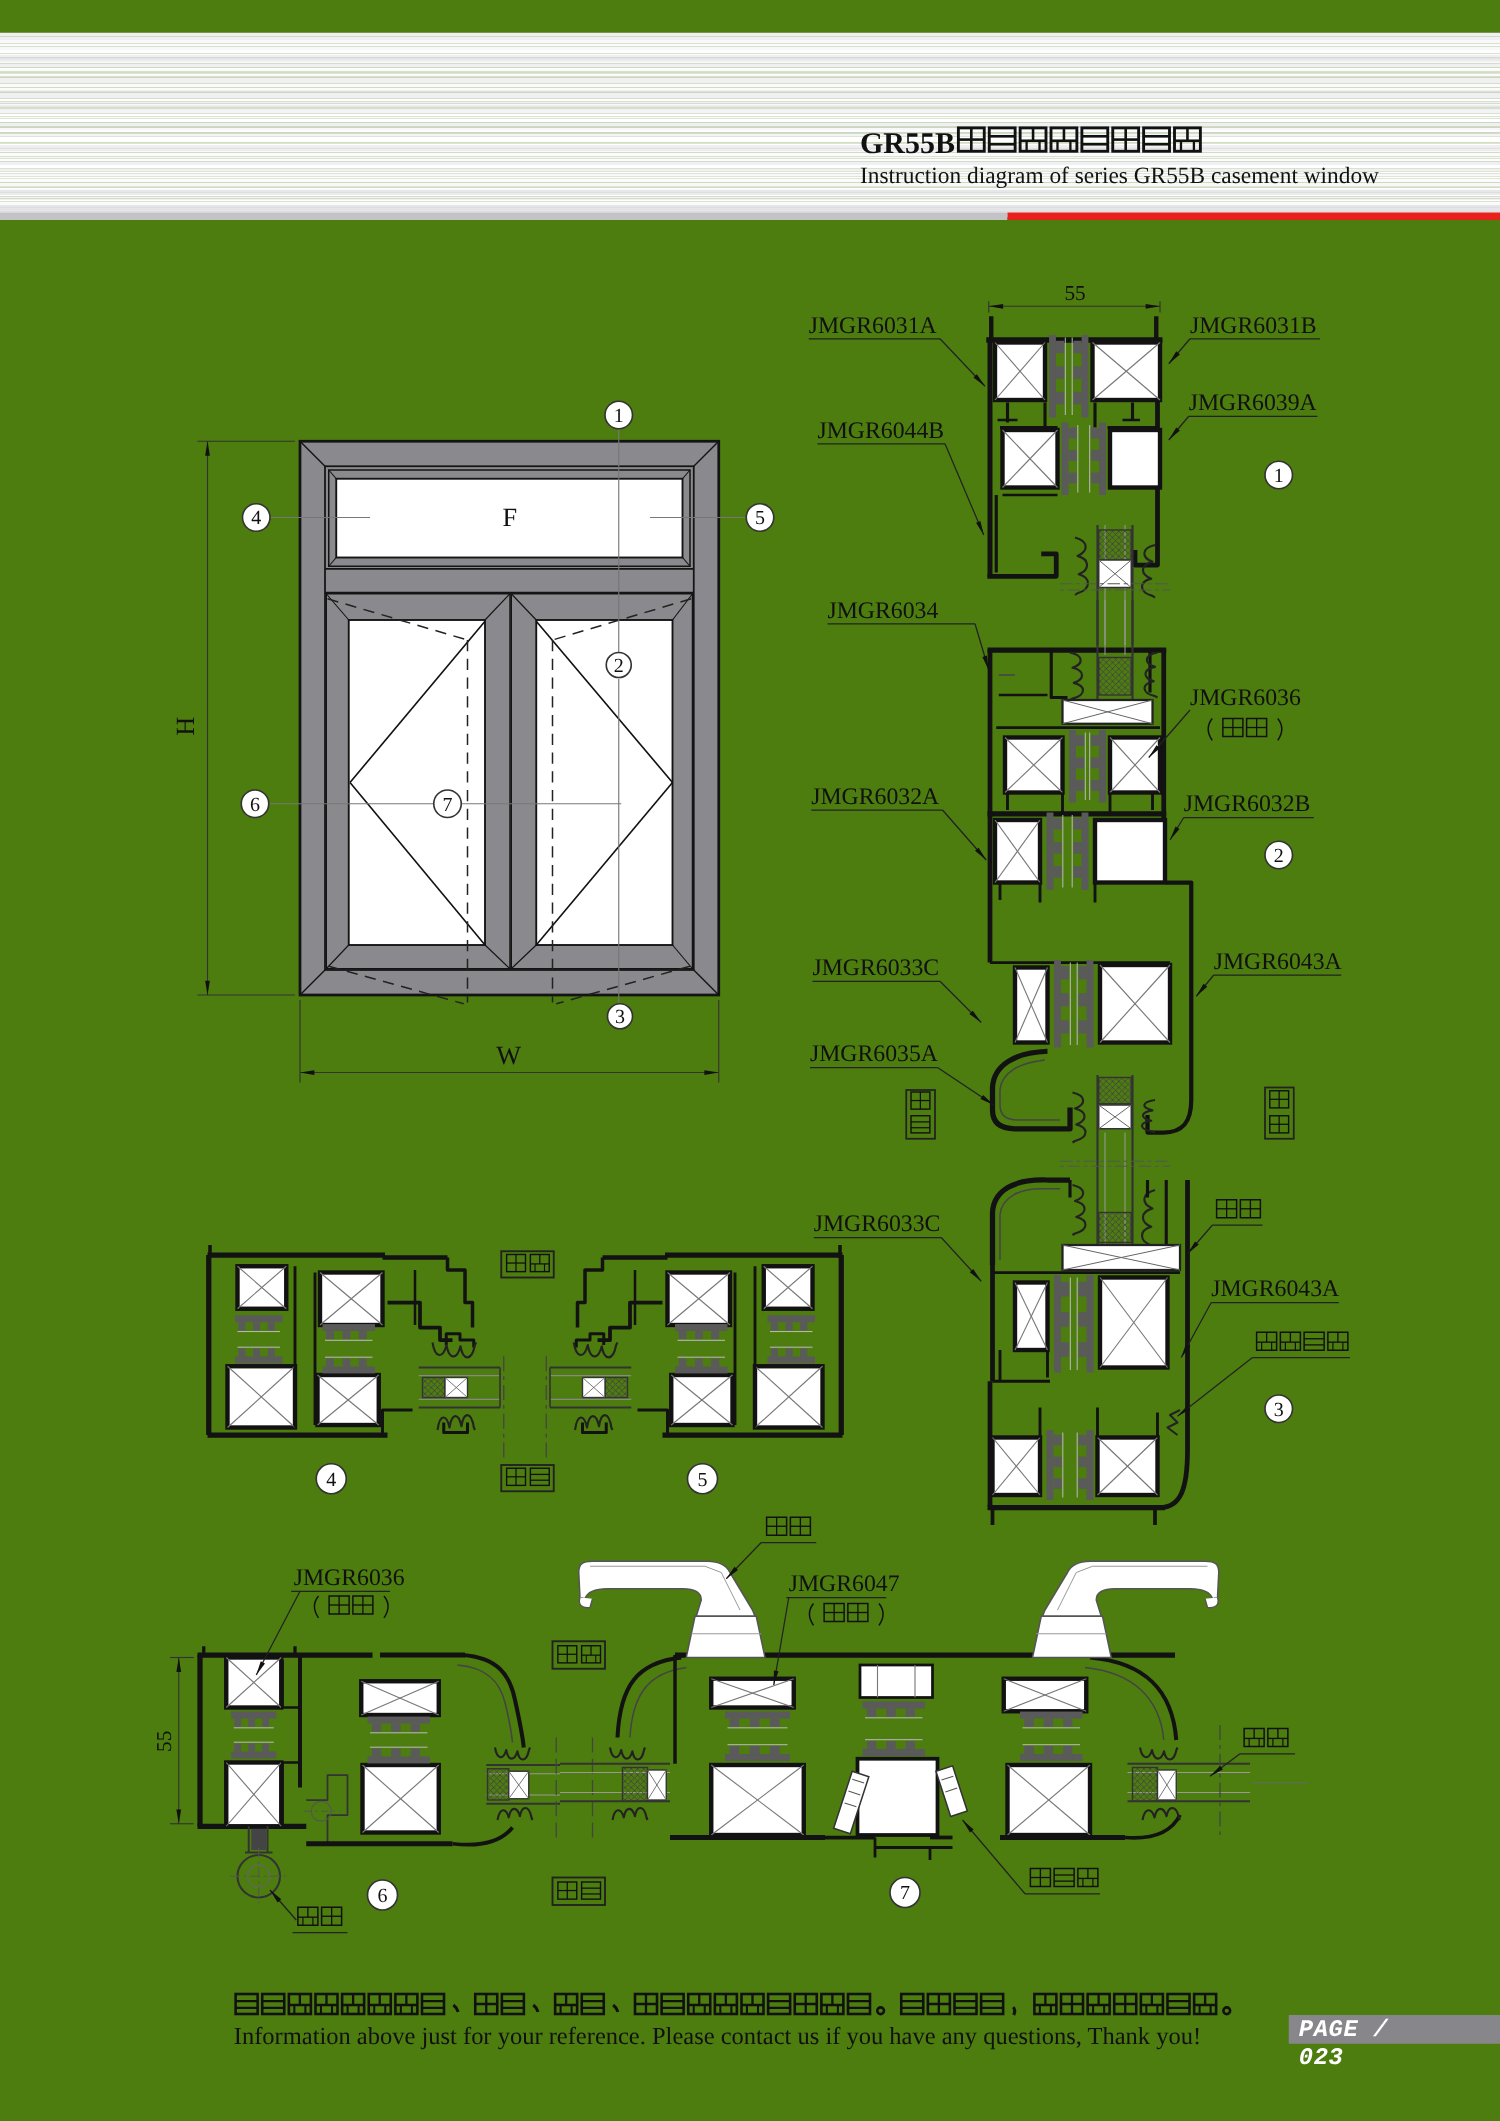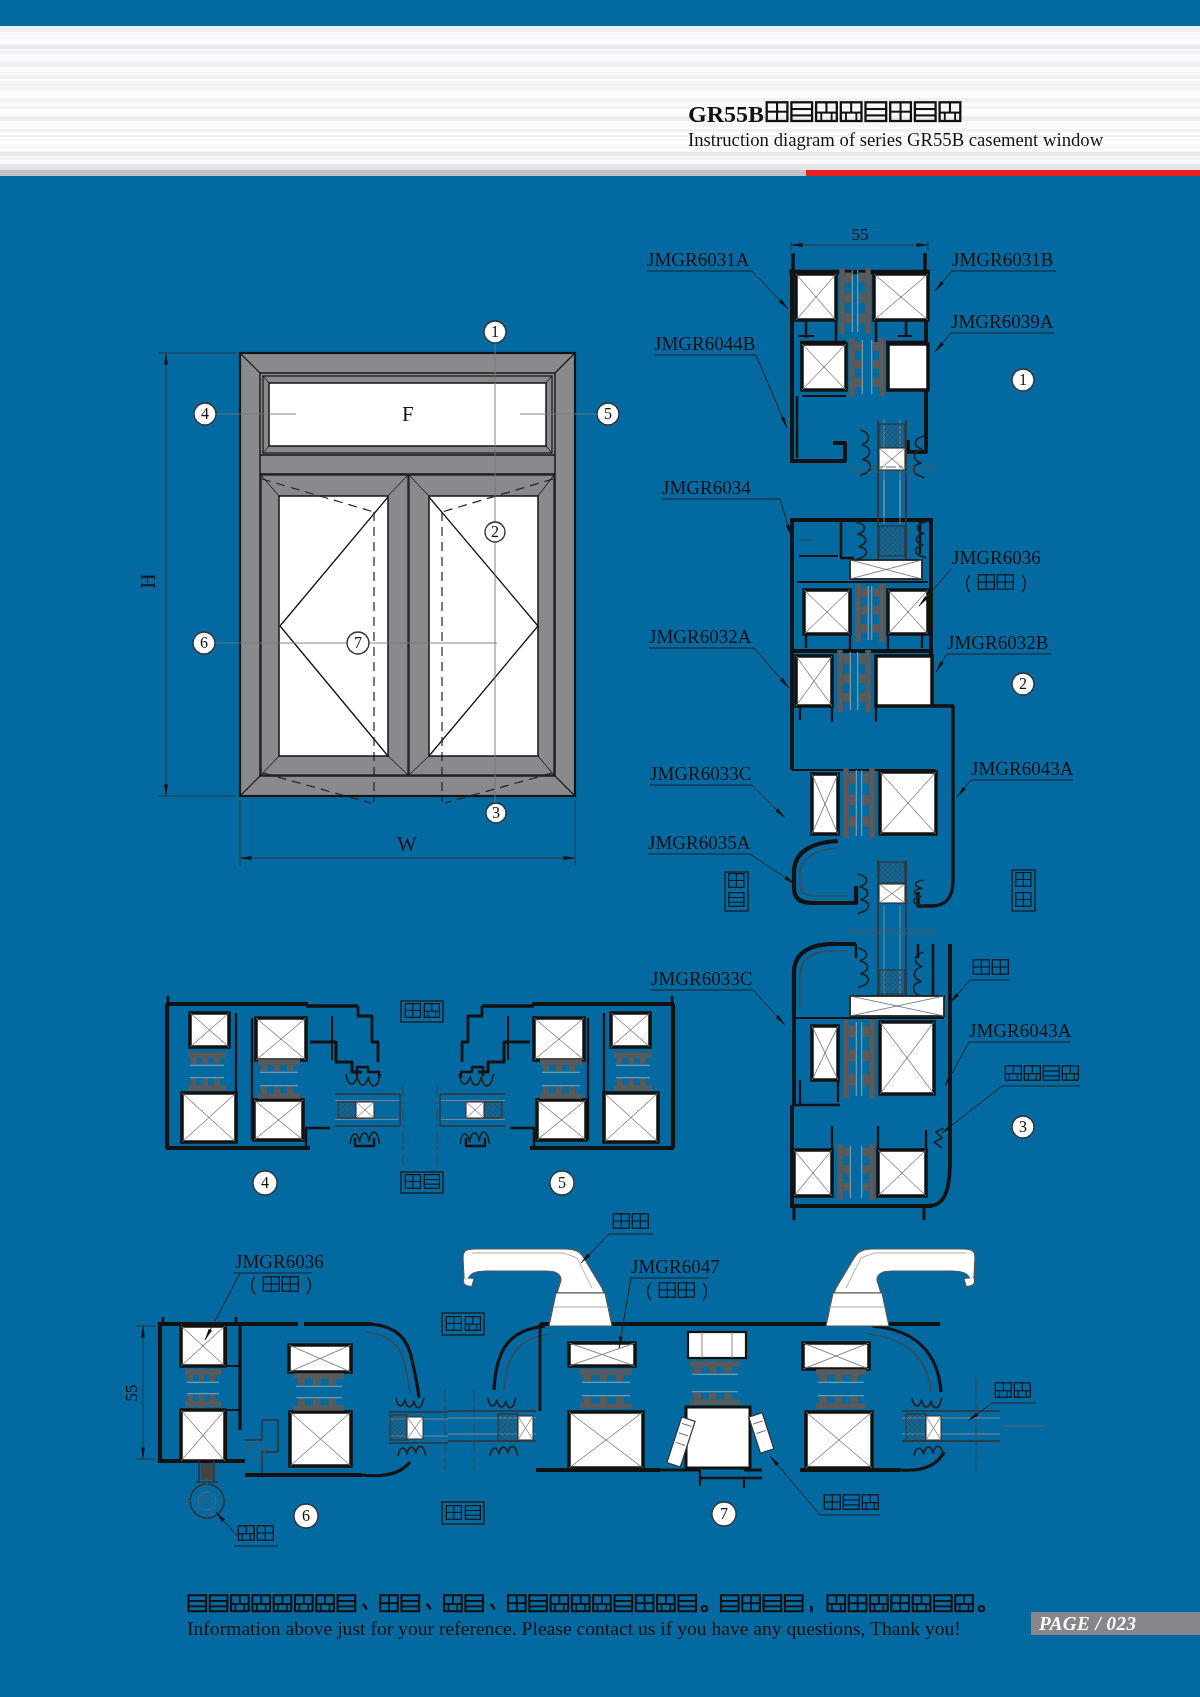--- a/index.html
+++ b/index.html
@@ -1,15 +1,15 @@
 <!DOCTYPE html>
 <html><head><meta charset="utf-8"><title>GR55B</title>
 <style>
 html,body{margin:0;padding:0;background:#fff}
-#page{position:relative;width:1200px;height:1697px;background:#0369a1;overflow:hidden;font-family:"Liberation Sans",sans-serif}
+#page{position:relative;width:1200px;height:1697px;background:#4d7c0f;overflow:hidden;font-family:"Liberation Sans",sans-serif}
 text{font-family:"Liberation Serif",serif}
 </style></head><body>
 <div id="page">
 
 <svg width="1200" height="148" viewBox="0 0 1200 148" style="position:absolute;left:0;top:26px">
       <rect x="0" y="0.0" width="1200" height="3" fill="#f0f0f3"></rect>
       <rect x="0" y="3.0" width="1200" height="3" fill="#f0f0f3"></rect>
       <rect x="0" y="6.0" width="1200" height="3" fill="#f8f8fa"></rect>
       <rect x="0" y="9.0" width="1200" height="2" fill="#fbfbfc"></rect>
       <rect x="0" y="11.0" width="1200" height="3" fill="#f8f8fa"></rect>
@@ -1275,13 +1275,13 @@
       <line x1="964.0899999999993" y1="4.199999999999999" x2="964.0899999999993" y2="12.978" stroke="#111" stroke-width="1.845" stroke-linecap="butt"></line>
       <line x1="955.2699999999993" y1="12.978" x2="972.9099999999993" y2="12.978" stroke="#111" stroke-width="1.845" stroke-linecap="butt"></line>
       <line x1="959.6799999999993" y1="12.978" x2="959.6799999999993" y2="20.16" stroke="#111" stroke-width="1.64" stroke-linecap="butt"></line>
       <line x1="968.4999999999993" y1="12.978" x2="968.4999999999993" y2="20.16" stroke="#111" stroke-width="1.64" stroke-linecap="butt"></line>
       <circle cx="981.4" cy="17.6" r="2.7" stroke="#111" stroke-width="2.05" fill="none"></circle>
 
 <text x="187" y="44" font-family="Liberation Serif, serif" font-size="19.6" font-weight="normal" font-style="normal" fill="#111" text-anchor="start">Information above just for your reference. Please contact us if you have any questions, Thank you!</text>
 </svg>
 
 <div style="position:absolute;left:1031px;top:1612px;width:169px;height:23px;background:#87878b"></div>
-<div style="position:absolute;left:1039px;top:1613px;width:110px;height:21px;color:#fff;font-family:Liberation Serif, serif;font-weight:bold;font-style:italic;font-size:19px;letter-spacing:0.5px">PAGE / 023</div>
+<div style="position:absolute;left:1039px;top:1613px;width:110px;height:21px;color:#fff;font-family:Liberation Mono, monospace;font-weight:bold;font-style:italic;font-size:19px;letter-spacing:0.5px">PAGE / 023</div>
   </div>
 </body></html>

